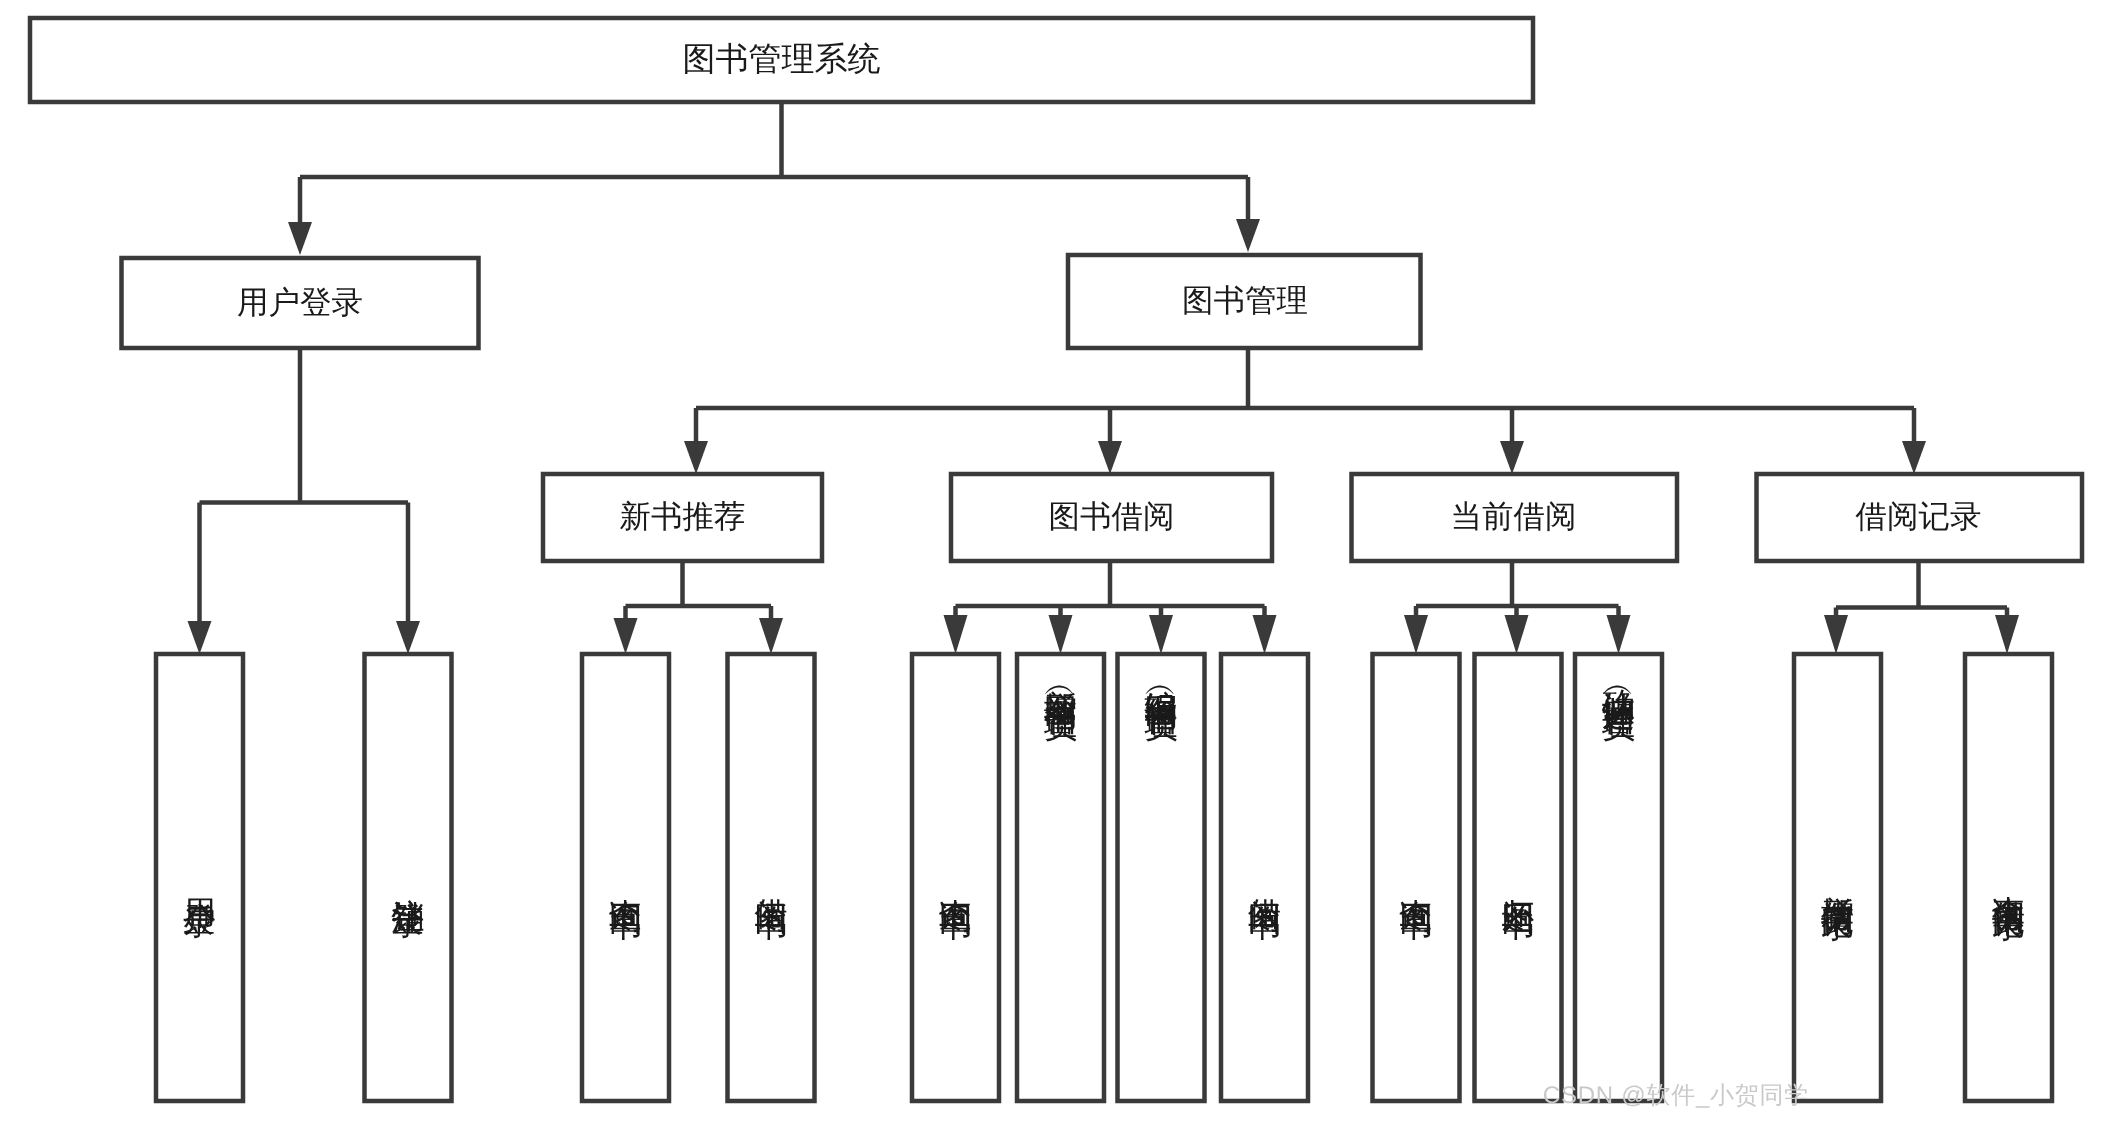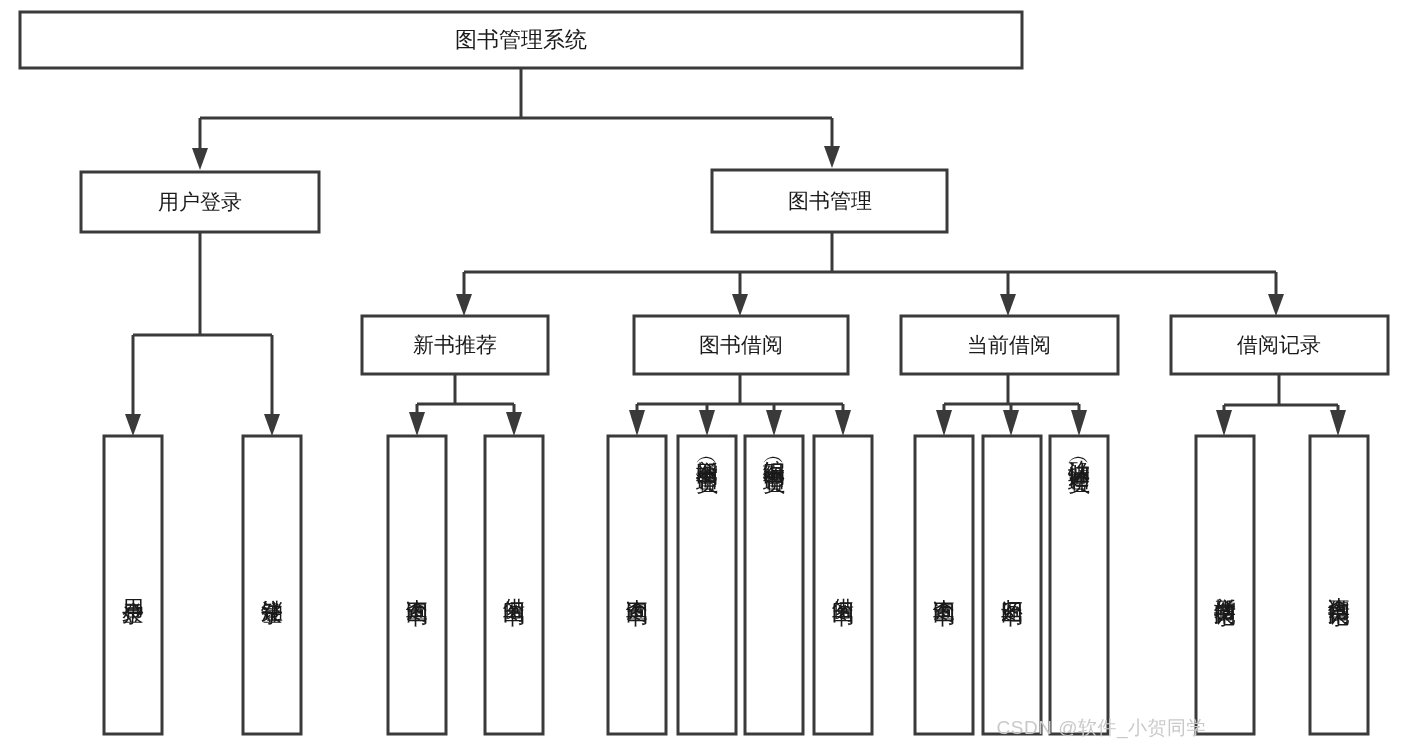--- a/index.html
+++ b/index.html
@@ -65,21 +65,21 @@
     line-height: 1.18;
     letter-spacing: 2px;
     color: #1a1a1a;
     white-space: nowrap;
   }
   .watermark {
     position: absolute;
     right: 8px;
     bottom: 6px;
     font-family: "Liberation Sans", "DejaVu Sans", sans-serif;
-    font-size: 19px;
+    font-size: 16px;
     color: #c9c9c9;
     letter-spacing: 0.5px;
     user-select: none;
   }
 </style>
 </head>
 <body>
 
 <div id="diagram-root">
 

